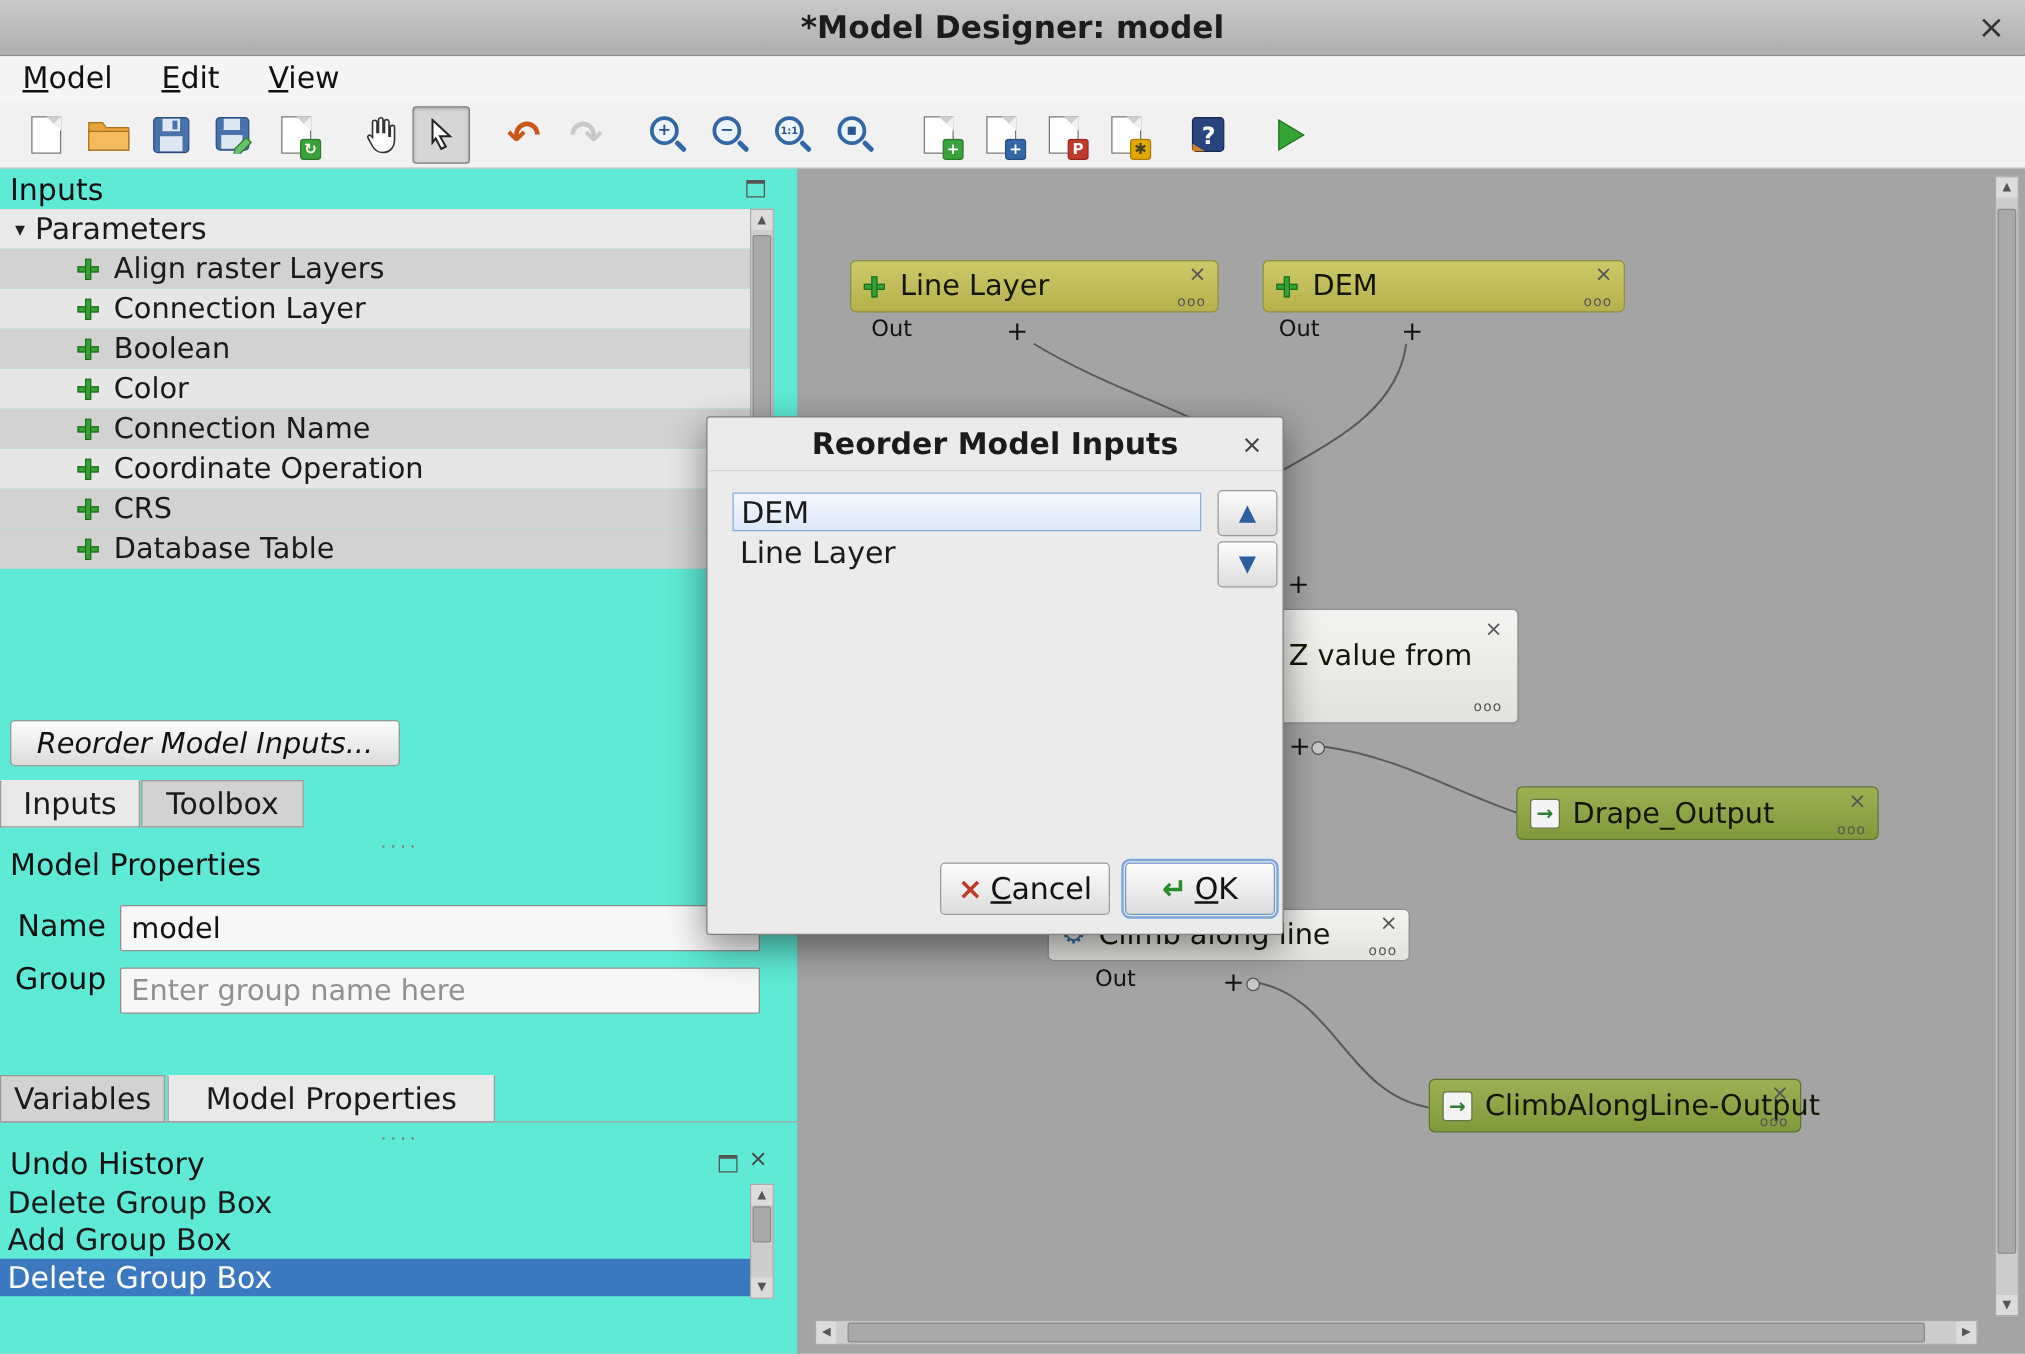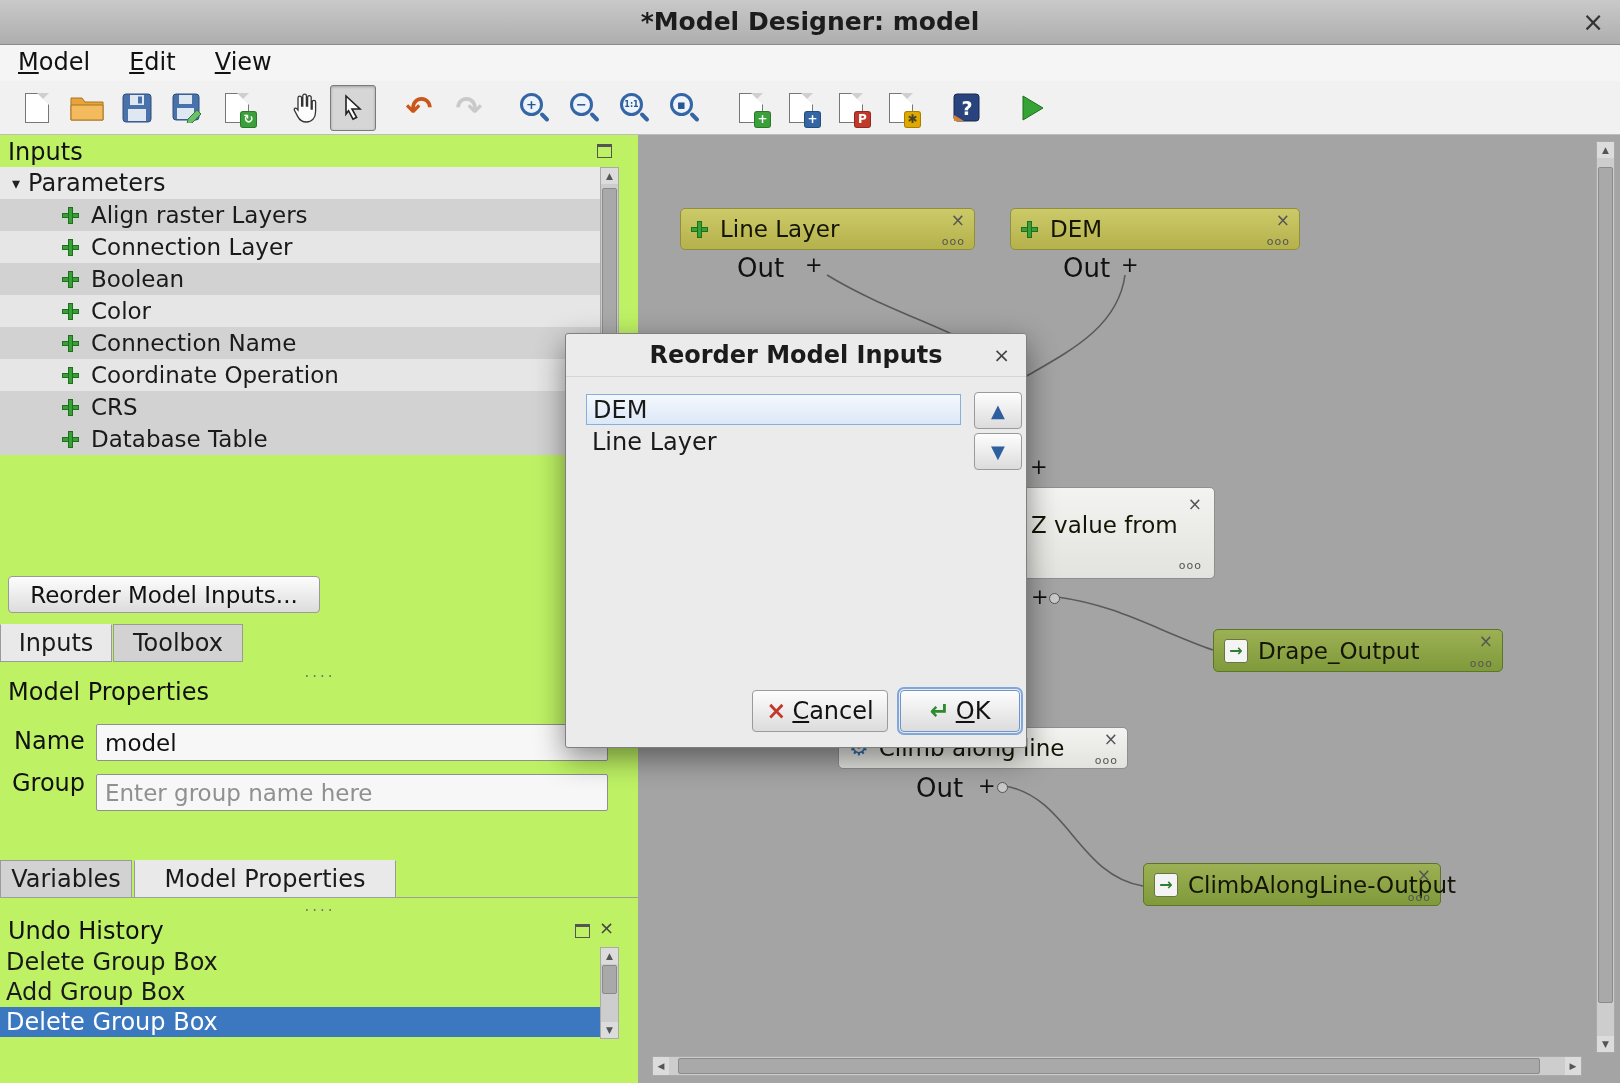--- a/index.html
+++ b/index.html
@@ -30,21 +30,21 @@
     border-color:#cfcfcf #f1f1f1 transparent transparent;}
   .badge{position:absolute;right:2px;bottom:2px;width:15px;height:15px;border-radius:3px;
     display:flex;align-items:center;justify-content:center;font-size:12px;font-weight:bold;color:#fff;border:1px solid rgba(0,0,0,.25);}
   .b-green{background:#3aa03a;} .b-blue{background:#3465a4;} .b-red{background:#c0392b;} .b-yellow{background:#e0a800;color:#442;}
   .mag{position:relative;width:32px;height:32px;}
   .mag-circle{position:absolute;left:1px;top:1px;width:17px;height:17px;border:3px solid #3465a4;border-radius:50%;
     background:#eef4fb;display:flex;align-items:center;justify-content:center;font-size:13px;font-weight:bold;color:#2a5590;}
   .mag-circle.small{font-size:8px;}
   .mag-handle{position:absolute;width:11px;height:4px;background:#3465a4;left:20px;top:23px;transform:rotate(45deg);border-radius:2px;}
   
-  .left-panel{position:absolute;left:0;top:135px;width:638px;height:948px;background:#bef264;
+  .left-panel{position:absolute;left:0;top:135px;width:638px;height:948px;background:#5eead4;
     border-right:1px solid #9f9f9f;overflow:hidden;}
   .dock-title{font-size:24px;color:#111;}
   .float-icon{width:13px;height:10px;border:1px solid #555;border-top:3px solid #555;display:inline-block;}
   .close-mini{font-size:18px;color:#444;line-height:14px;}
   .tree{position:absolute;left:0;top:32px;width:600px;height:406px;overflow:hidden;}
   .tree-row{height:32px;display:flex;align-items:center;font-size:23px;}
   .tree-row.dark{background:#d2d2d2;} .tree-row.light{background:#e6e6e6;}
   .tree-root-row{height:32px;display:flex;align-items:center;font-size:24px;background:#e9e9e9;}
   .tri{font-size:16px;color:#222;margin:0 8px 0 12px;}
   .plus-icon{width:17px;height:17px;position:relative;margin:0 12px 0 62px;flex:none;}
@@ -83,21 +83,21 @@
   .node-input{background:linear-gradient(#ccc969,#b5b24c);border-color:#90903c;}
   .node-algo{background:linear-gradient(#f3f3f1,#e2e2de);border-color:#8f8f8f;}
   .node-output{background:linear-gradient(#9cb054,#7f9a3b);border-color:#5c7527;}
   .node-label{font-size:23px;color:#151505;white-space:nowrap;}
   .node-x{position:absolute;right:9px;top:3px;font-size:17px;color:#555;line-height:17px;}
   .node-dots{position:absolute;right:9px;bottom:1px;font-size:11px;color:#555;letter-spacing:1px;line-height:12px;}
   .node .plus-icon{margin:0 12px 0 0;}
   .out-arrow-icon{width:22px;height:22px;background:#f4f4f4;border:1px solid #667744;border-radius:3px;
     display:flex;align-items:center;justify-content:center;font-size:16px;font-weight:bold;color:#2e7d32;margin-right:10px;flex:none;}
   .gear-icon{font-size:22px;color:#3b6ea5;margin-right:10px;flex:none;line-height:22px;}
-  .io-label{position:absolute;font-size:26px;color:#111;z-index:2;margin-left:40px;}
+  .io-label{position:absolute;font-size:18px;color:#111;z-index:2;}
   .io-plus{position:absolute;font-size:21px;color:#111;z-index:2;}
   .socket{position:absolute;width:9px;height:9px;border-radius:50%;background:#c9c9c9;border:1px solid #555;z-index:2;}
   
   .dialog{position:absolute;left:565px;top:333px;width:460px;height:413px;background:#ebebeb;
     border:1px solid #7f7f7f;border-radius:3px;box-shadow:0 10px 30px rgba(0,0,0,.45);z-index:10;}
   .dialog-title{position:absolute;left:0;top:0;right:0;height:42px;line-height:42px;text-align:center;
     font-size:24px;font-weight:bold;color:#1b1b1b;border-bottom:1px solid #d5d5d5;}
   .dialog-close{position:absolute;right:16px;top:10px;font-size:20px;color:#444;line-height:22px;}
   .dlist-row{position:absolute;left:20px;width:375px;height:31px;display:flex;align-items:center;
     padding-left:6px;font-size:24px;box-sizing:border-box;}
@@ -275,21 +275,21 @@
   </div>
 
   <div class="vscroll" style="left:600px;top:32px;height:406px;">
     <div class="sbtn">▲</div>
     <div class="strack">
         <div class="sthumb" style="top:1%;height:92%;"></div>
       </div>
     <div class="sbtn">▼</div>
   </div>
 
-  <div class="abs btn" style="left:8px;top:441px;width:312px;height:37px;">Reorder Model Inputs...</div>
+  <div class="abs btn" style="left:8px;top:441px;width:312px;height:37px;font-style:italic;">Reorder Model Inputs...</div>
 
   <div class="dock-tab sel" style="left:0;top:489px;width:112px;">Inputs</div>
   <div class="dock-tab unsel" style="left:113px;top:489px;width:130px;">Toolbox</div>
 
   <div class="abs splitter-dots" style="left:280px;top:533px;width:80px;">····</div>
 
   <span class="abs lbl" style="left:8px;top:543px;">Model Properties</span>
   <span class="abs lbl" style="left:14px;top:592px;">Name</span>
   <input class="abs field" style="left: 96px; top: 589px; width: 512px; height: 37px;" value="model">
   <span class="abs lbl" style="left:12px;top:634px;">Group</span>

